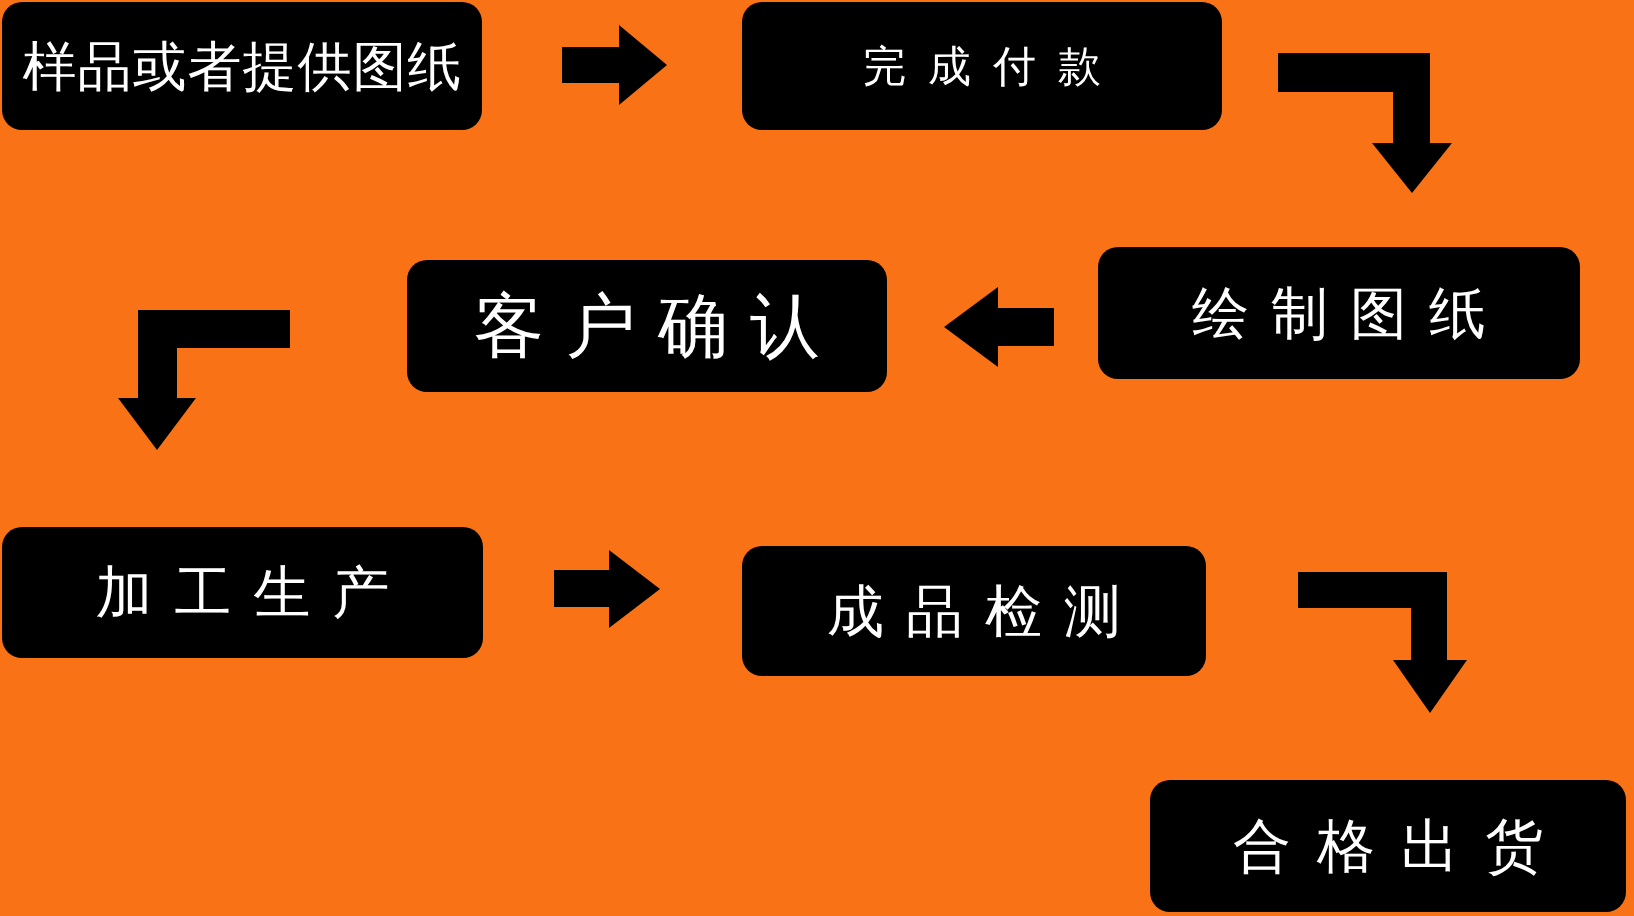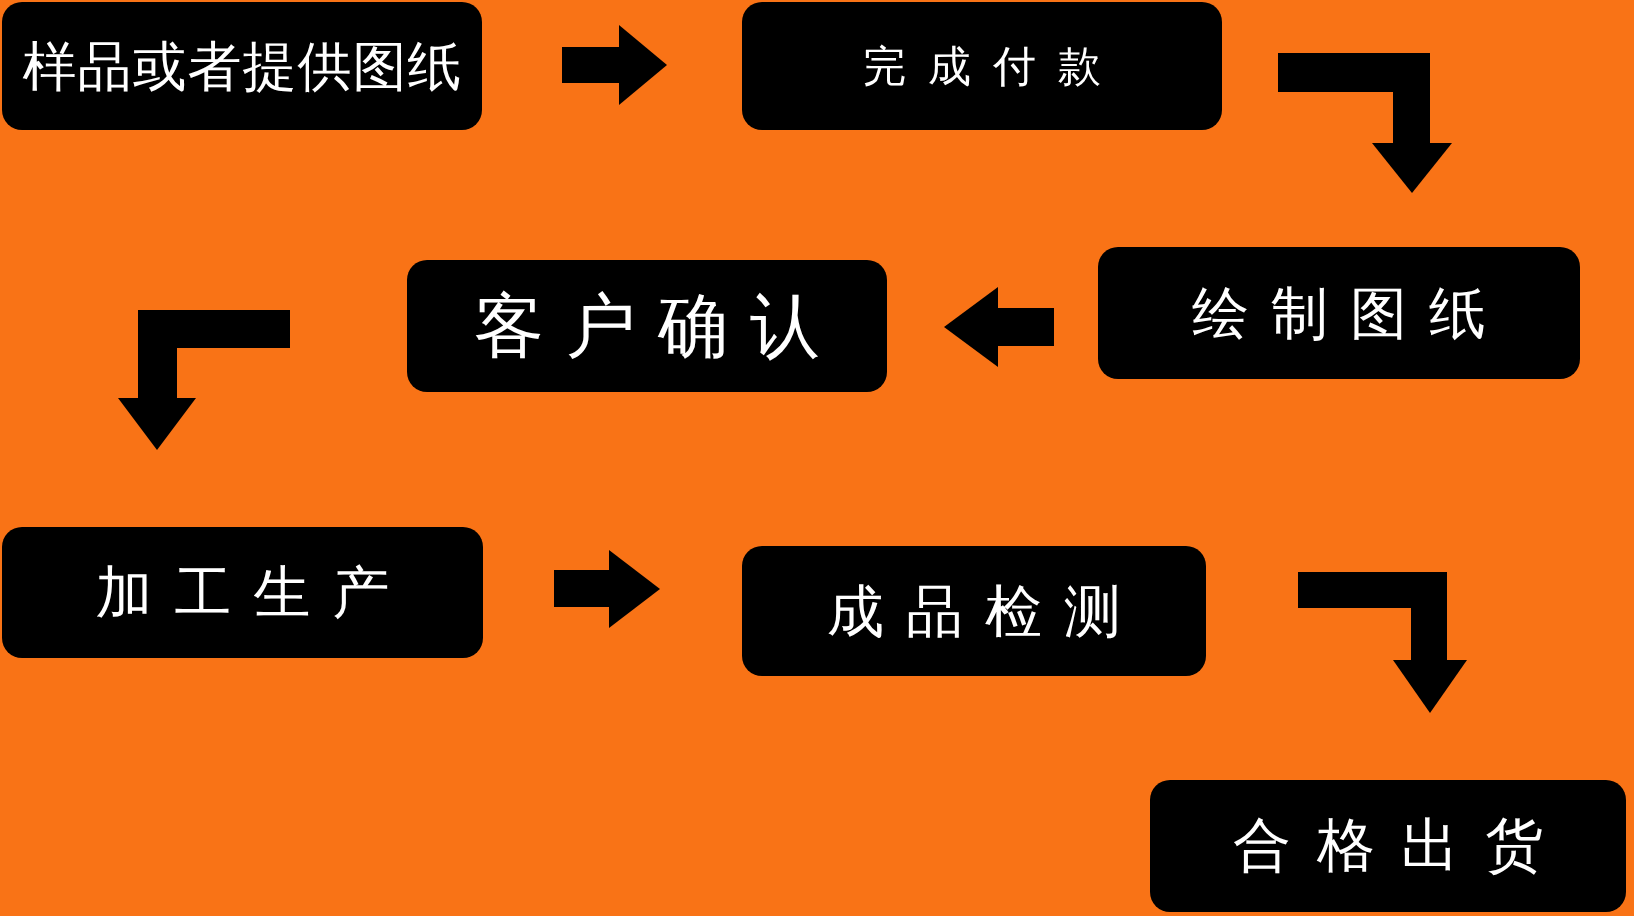--- a/index.html
+++ b/index.html
@@ -31,21 +31,21 @@
   .n2 { left: 742px;  top: 2px;   width: 480px; height: 128px; }
   .n2 .label { font-size: 43px; letter-spacing: 22px; padding-left: 22px; }
   .n3 { left: 1098px; top: 247px; width: 482px; height: 132px; }
   .n3 .label { font-size: 57px; letter-spacing: 22px; padding-left: 22px; }
   .n4 { left: 407px;  top: 260px; width: 480px; height: 132px; }
   .n4 .label { font-size: 70px; letter-spacing: 22px; padding-left: 22px; }
   .n5 { left: 2px;    top: 527px; width: 481px; height: 131px; }
   .n5 .label { font-size: 57px; letter-spacing: 22px; padding-left: 22px; }
   .n6 { left: 718px;  top: 546px; width: 464px; height: 130px; margin-left: 24px; }
   .n6 .label { font-size: 57px; letter-spacing: 22px; padding-left: 22px; }
-  .n7 { left: 1150px; top: 780px; width: 476px; height: 132px; font-family: Liberation Serif, serif; }
+  .n7 { left: 1150px; top: 780px; width: 476px; height: 132px; }
   .n7 .label { font-size: 58px; letter-spacing: 26px; padding-left: 26px; }
 
   .arrow { position: absolute; display: block; }
   .arrow * { fill: #000000; }
   .a-r1 { left: 562px;  top: 25px;  }
   .a-e1 { left: 1278px; top: 53px;  }
   .a-l1 { left: 944px;  top: 287px; }
   .a-e3 { left: 118px;  top: 310px; }
   .a-r2 { left: 554px;  top: 550px; }
   .a-e2 { left: 1298px; top: 572px; }

